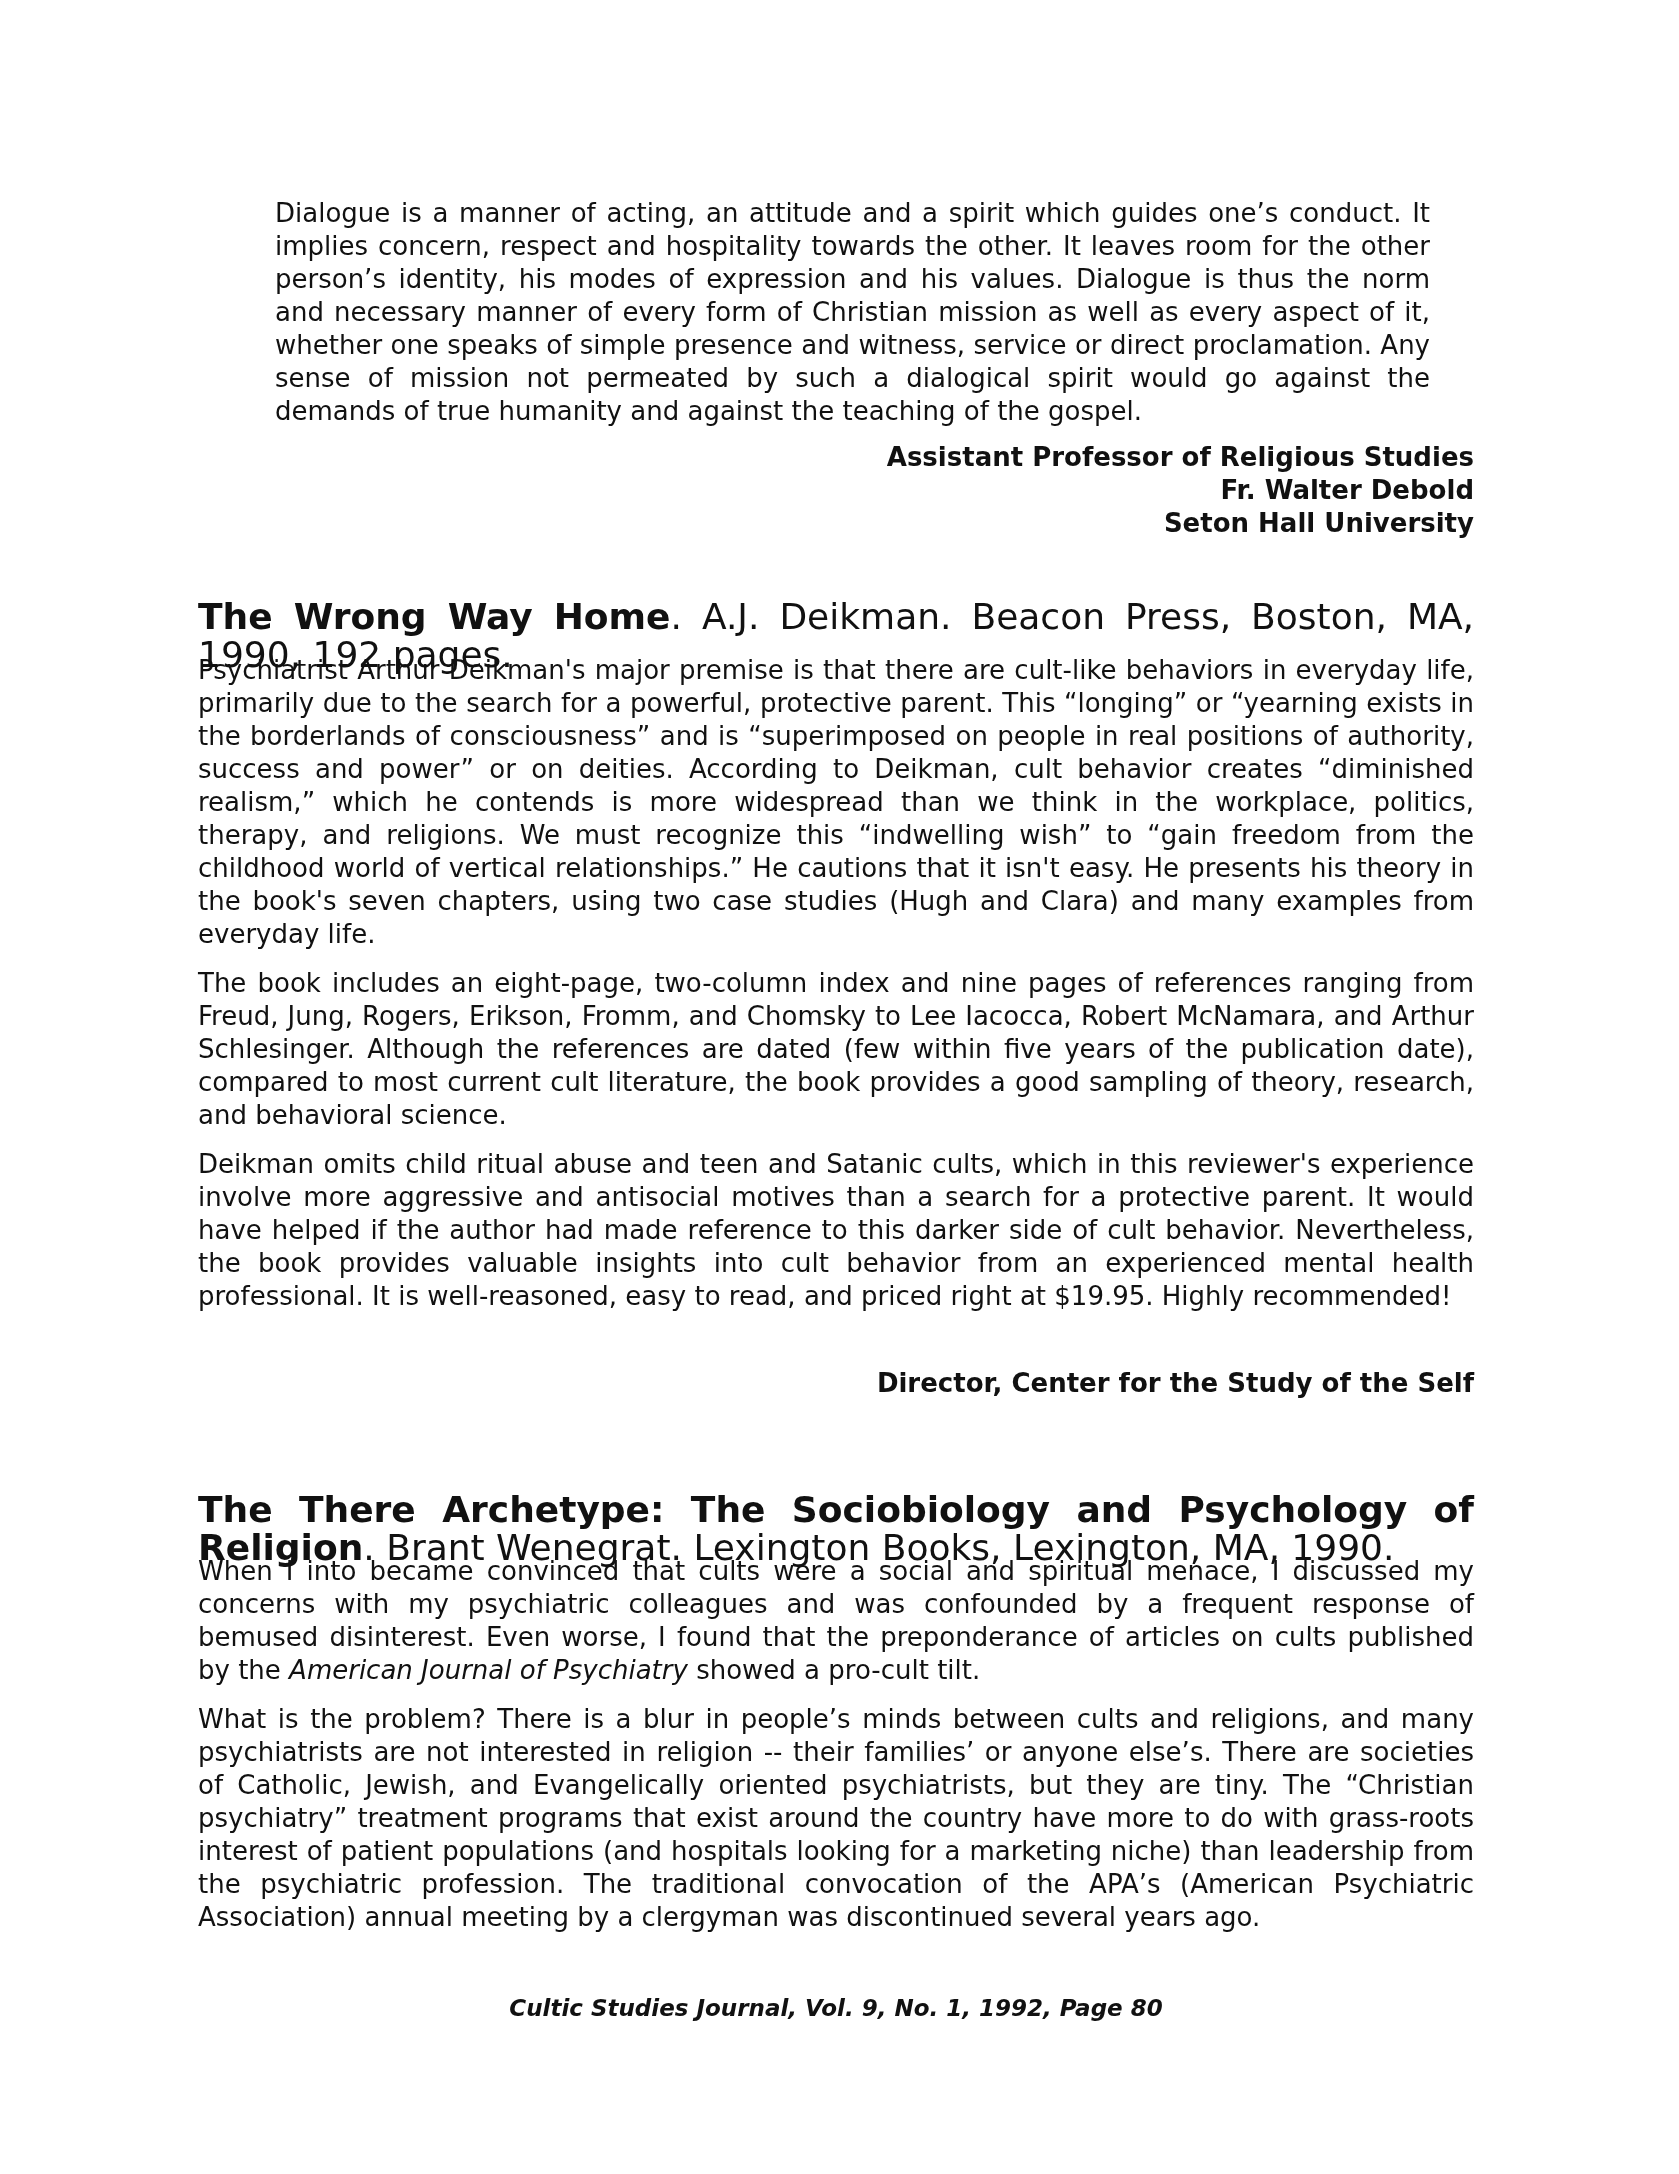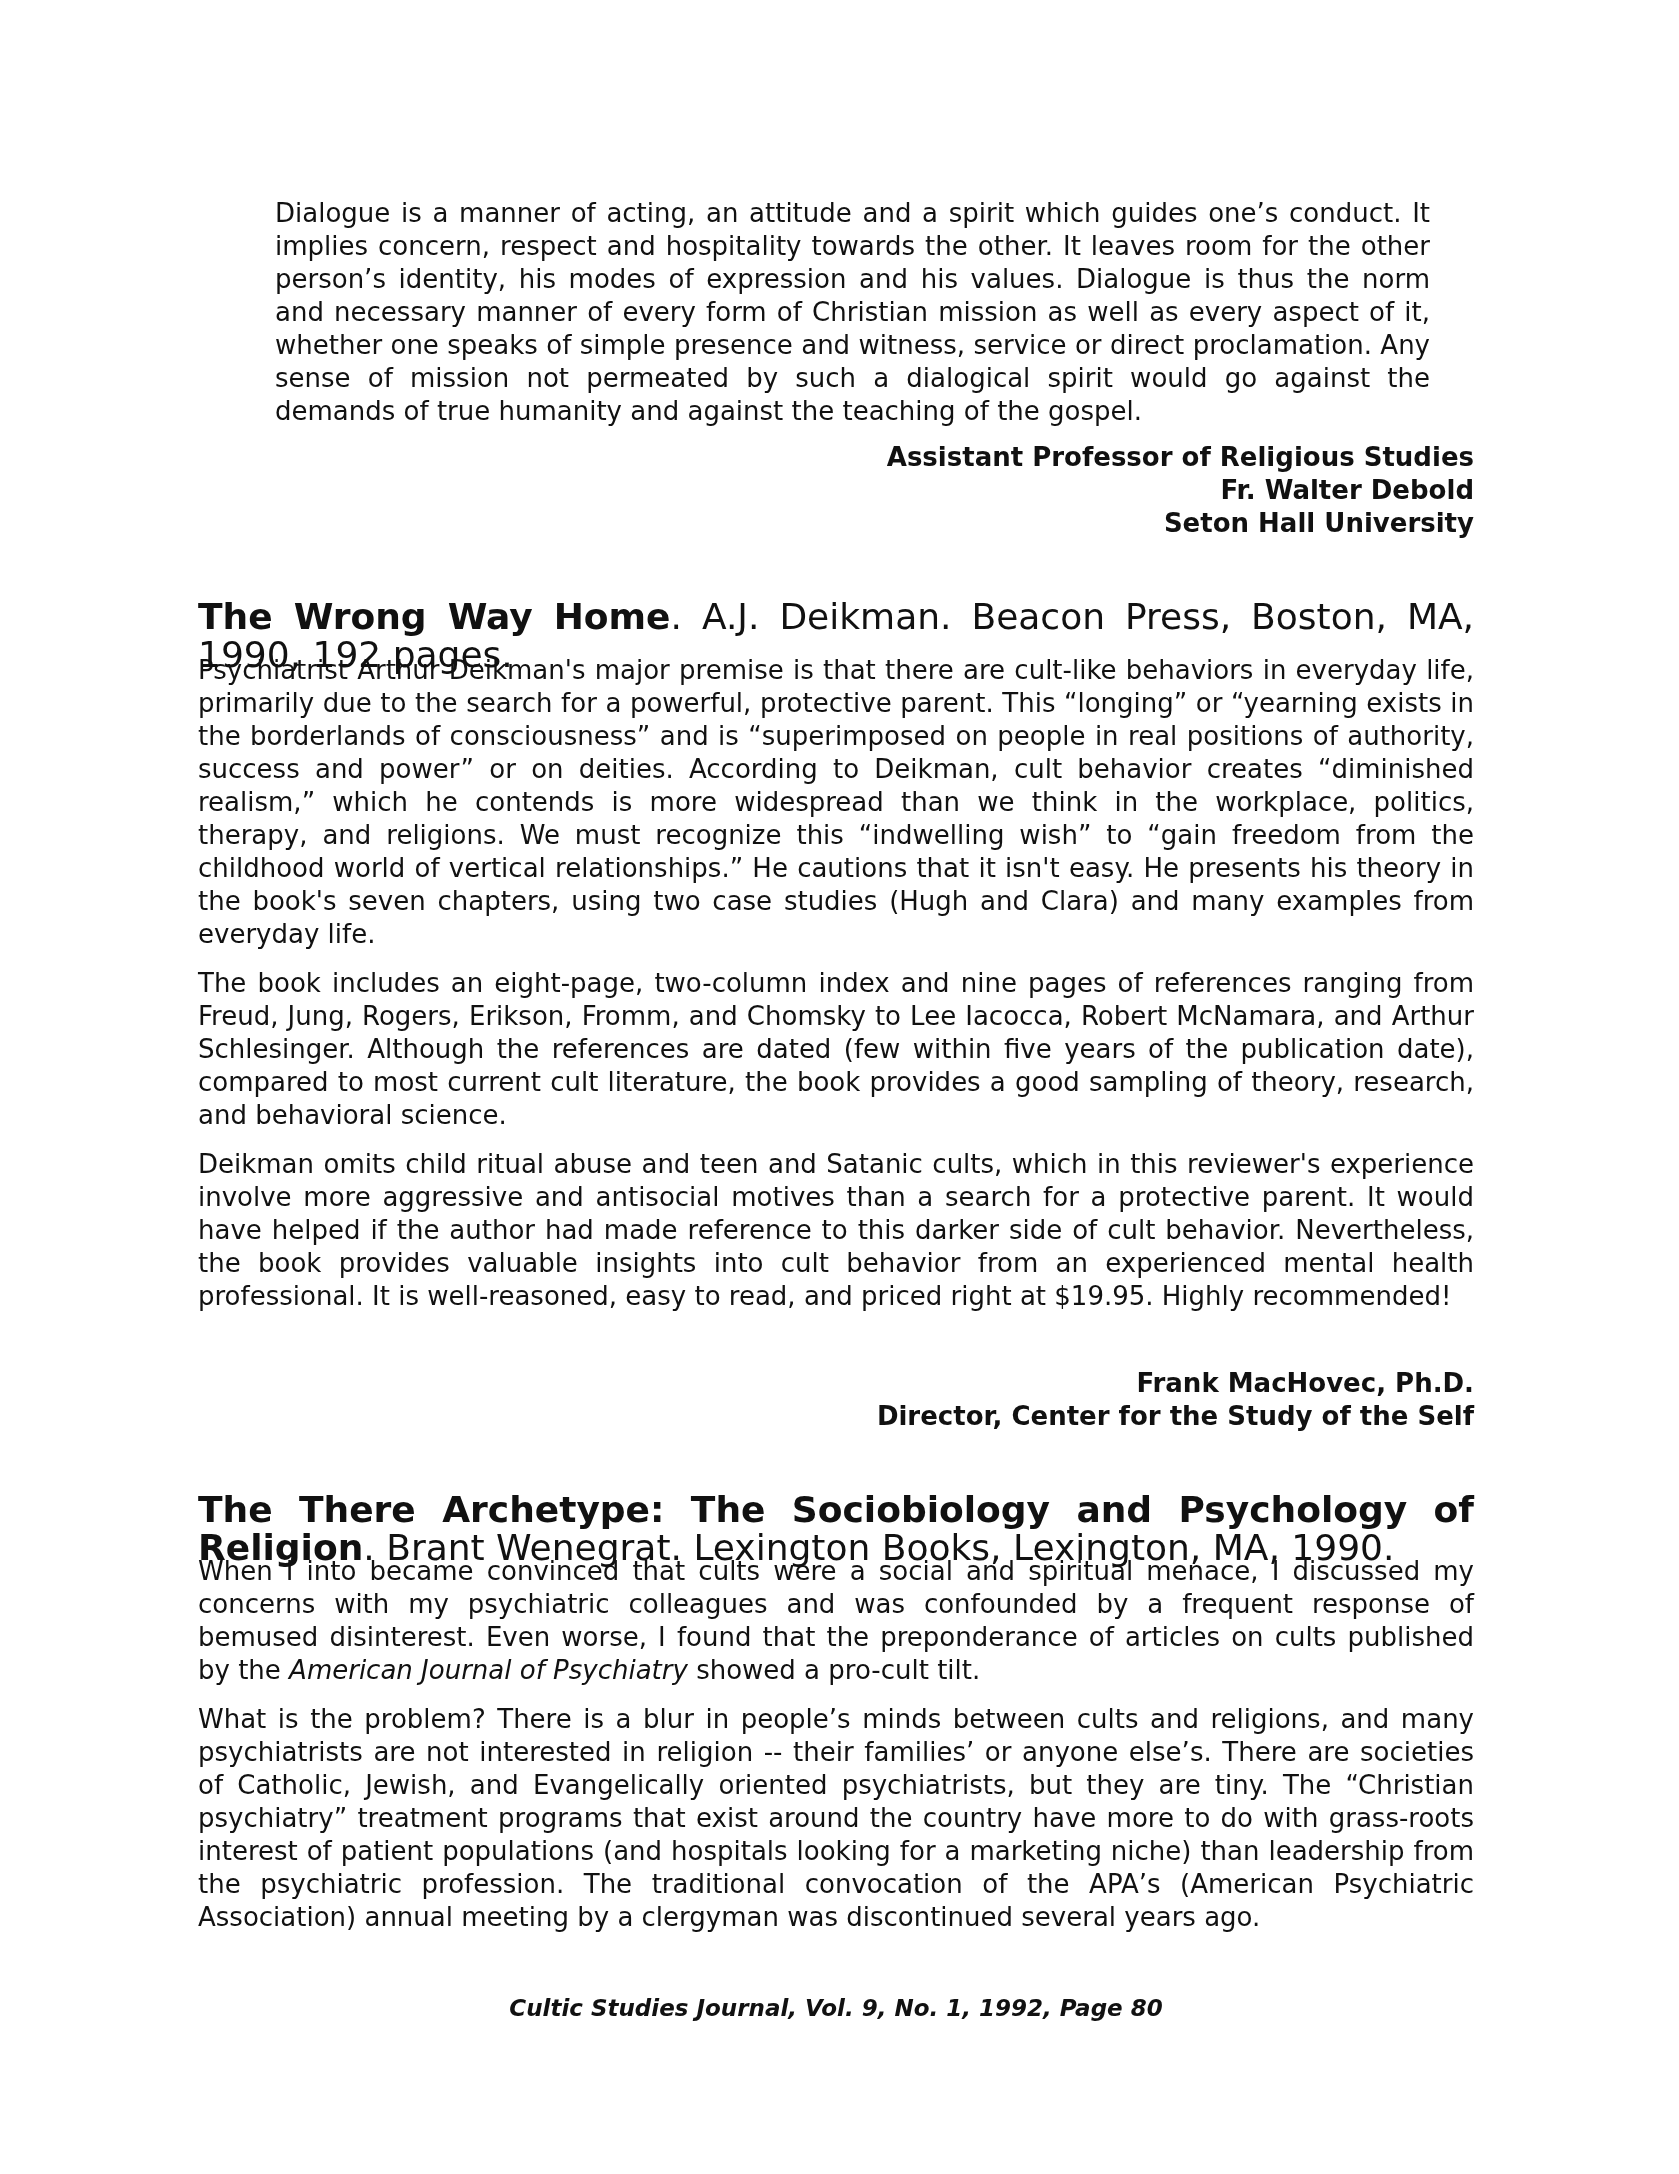--- a/index.html
+++ b/index.html
@@ -50,21 +50,20 @@
     <b>The Wrong Way Home</b><span>. A.J. Deikman. Beacon Press, Boston, MA, 1990, 192 pages.</span>
   </div>
 
   <div class="para" style="top:630px;margin-top:24px;">
     <p>Psychiatrist Arthur Deikman's major premise is that there are cult-like behaviors in everyday life, primarily due to the search for a powerful, protective parent. This “longing” or “yearning exists in the borderlands of consciousness” and is “superimposed on people in real positions of authority, success and power” or on deities. According to Deikman, cult behavior creates “diminished realism,” which he contends is more widespread than we think in the workplace, politics, therapy, and religions. We must recognize this “indwelling wish” to “gain freedom from the childhood world of vertical relationships.” He cautions that it isn't easy. He presents his theory in the book's seven chapters, using two case studies (Hugh and Clara) and many examples from everyday life.</p>
     <p>The book includes an eight-page, two-column index and nine pages of references ranging from Freud, Jung, Rogers, Erikson, Fromm, and Chomsky to Lee Iacocca, Robert McNamara, and Arthur Schlesinger. Although the references are dated (few within five years of the publication date), compared to most current cult literature, the book provides a good sampling of theory, research, and behavioral science.</p>
     <p>Deikman omits child ritual abuse and teen and Satanic cults, which in this reviewer's experience involve more aggressive and antisocial motives than a search for a protective parent. It would have helped if the author had made reference to this darker side of cult behavior. Nevertheless, the book provides valuable insights into cult behavior from an experienced mental health professional. It is well-reasoned, easy to read, and priced right at $19.95. Highly recommended!</p>
   </div>
 
   <div class="sig" style="top:1367px;">
-    <div>Frank MacHovec, Ph.D.</div>
     <div>Director,  Center for the Study of the Self</div>
   </div>
 
   <div class="book-title" style="top:1464px;">
     <b>The There Archetype: The Sociobiology and Psychology of Religion</b><span>. Brant Wenegrat. Lexington Books, Lexington, MA, 1990.</span>
   </div>
 
   <div class="para" style="top:1555px;">
     <p><span>When I into became convinced that cults were a social and spiritual menace, I discussed my concerns with my psychiatric colleagues and was confounded by a frequent response of bemused disinterest. Even worse, I found that the preponderance of articles on cults published by the </span><i>American Journal of Psychiatry</i><span> showed a pro-cult tilt.</span></p>
     <p>What is the problem? There is a blur in people’s minds between cults and religions, and many psychiatrists are not interested in religion -- their families’ or anyone else’s. There are societies of Catholic, Jewish, and Evangelically oriented psychiatrists, but they are tiny. The “Christian psychiatry” treatment programs that exist around the country have more to do with grass-roots interest of patient populations (and hospitals looking for a marketing niche) than leadership from the psychiatric profession. The traditional convocation of the APA’s (American Psychiatric Association) annual meeting by a clergyman was discontinued several years ago.</p>

